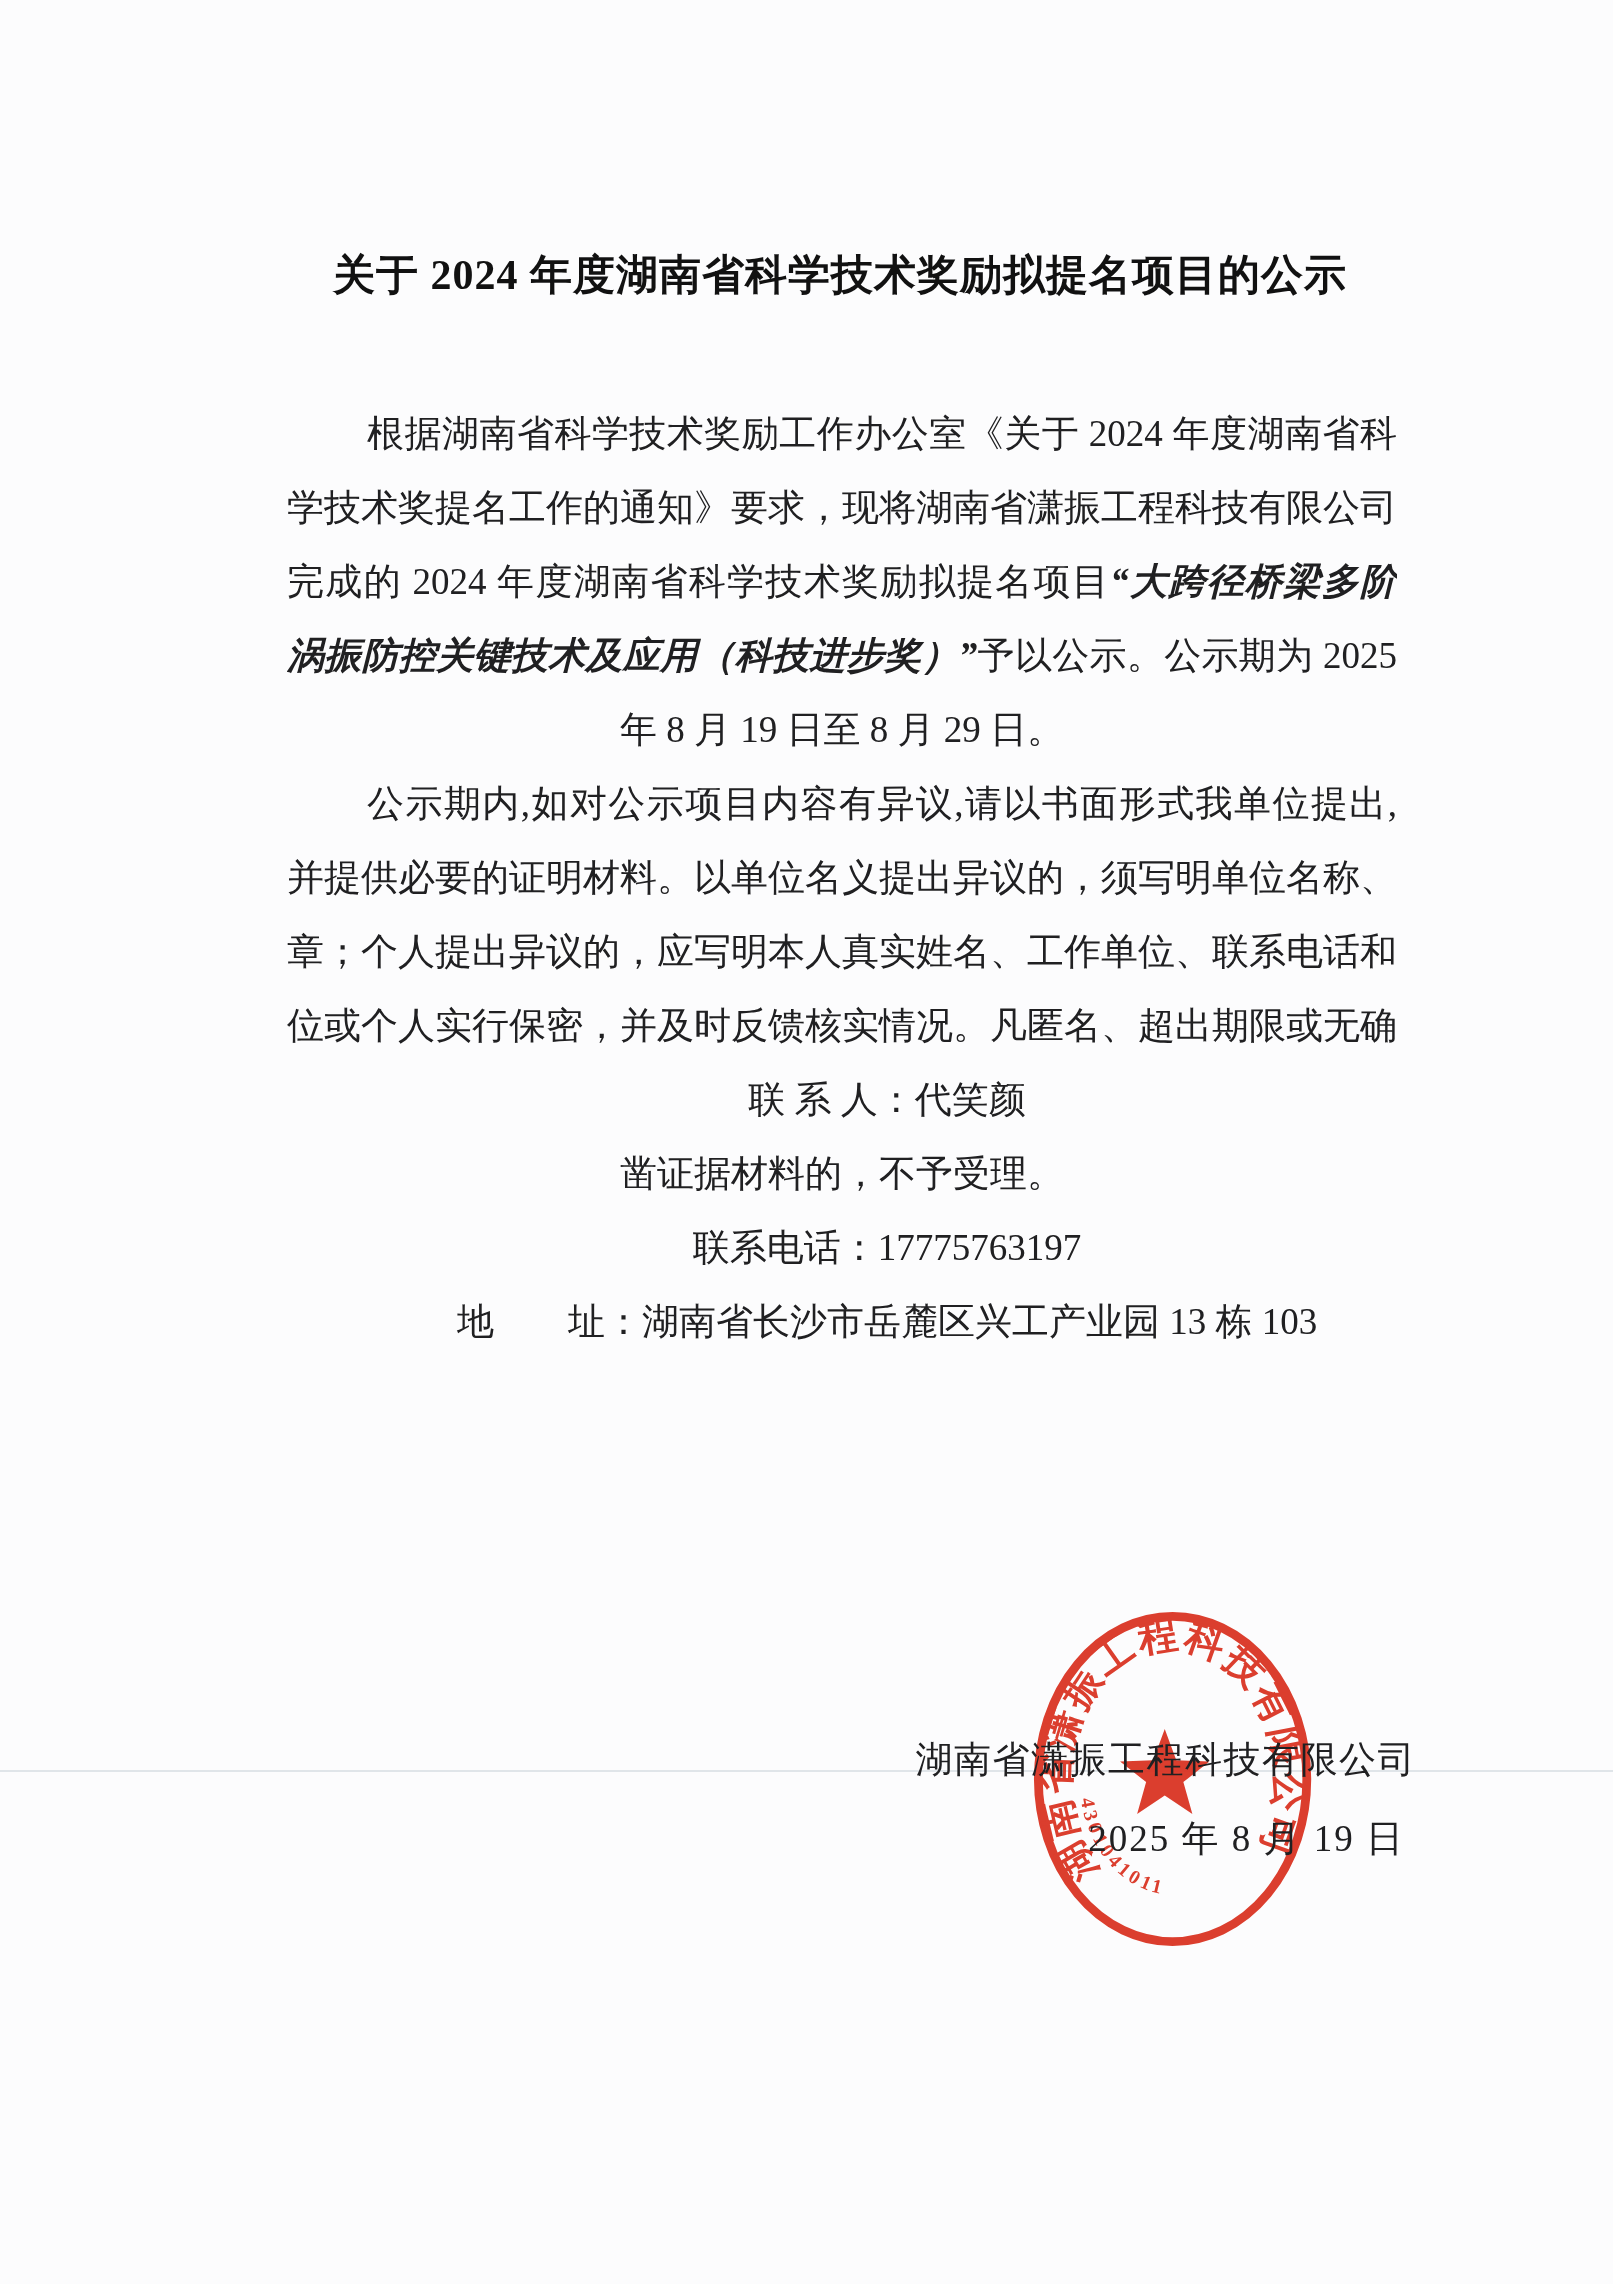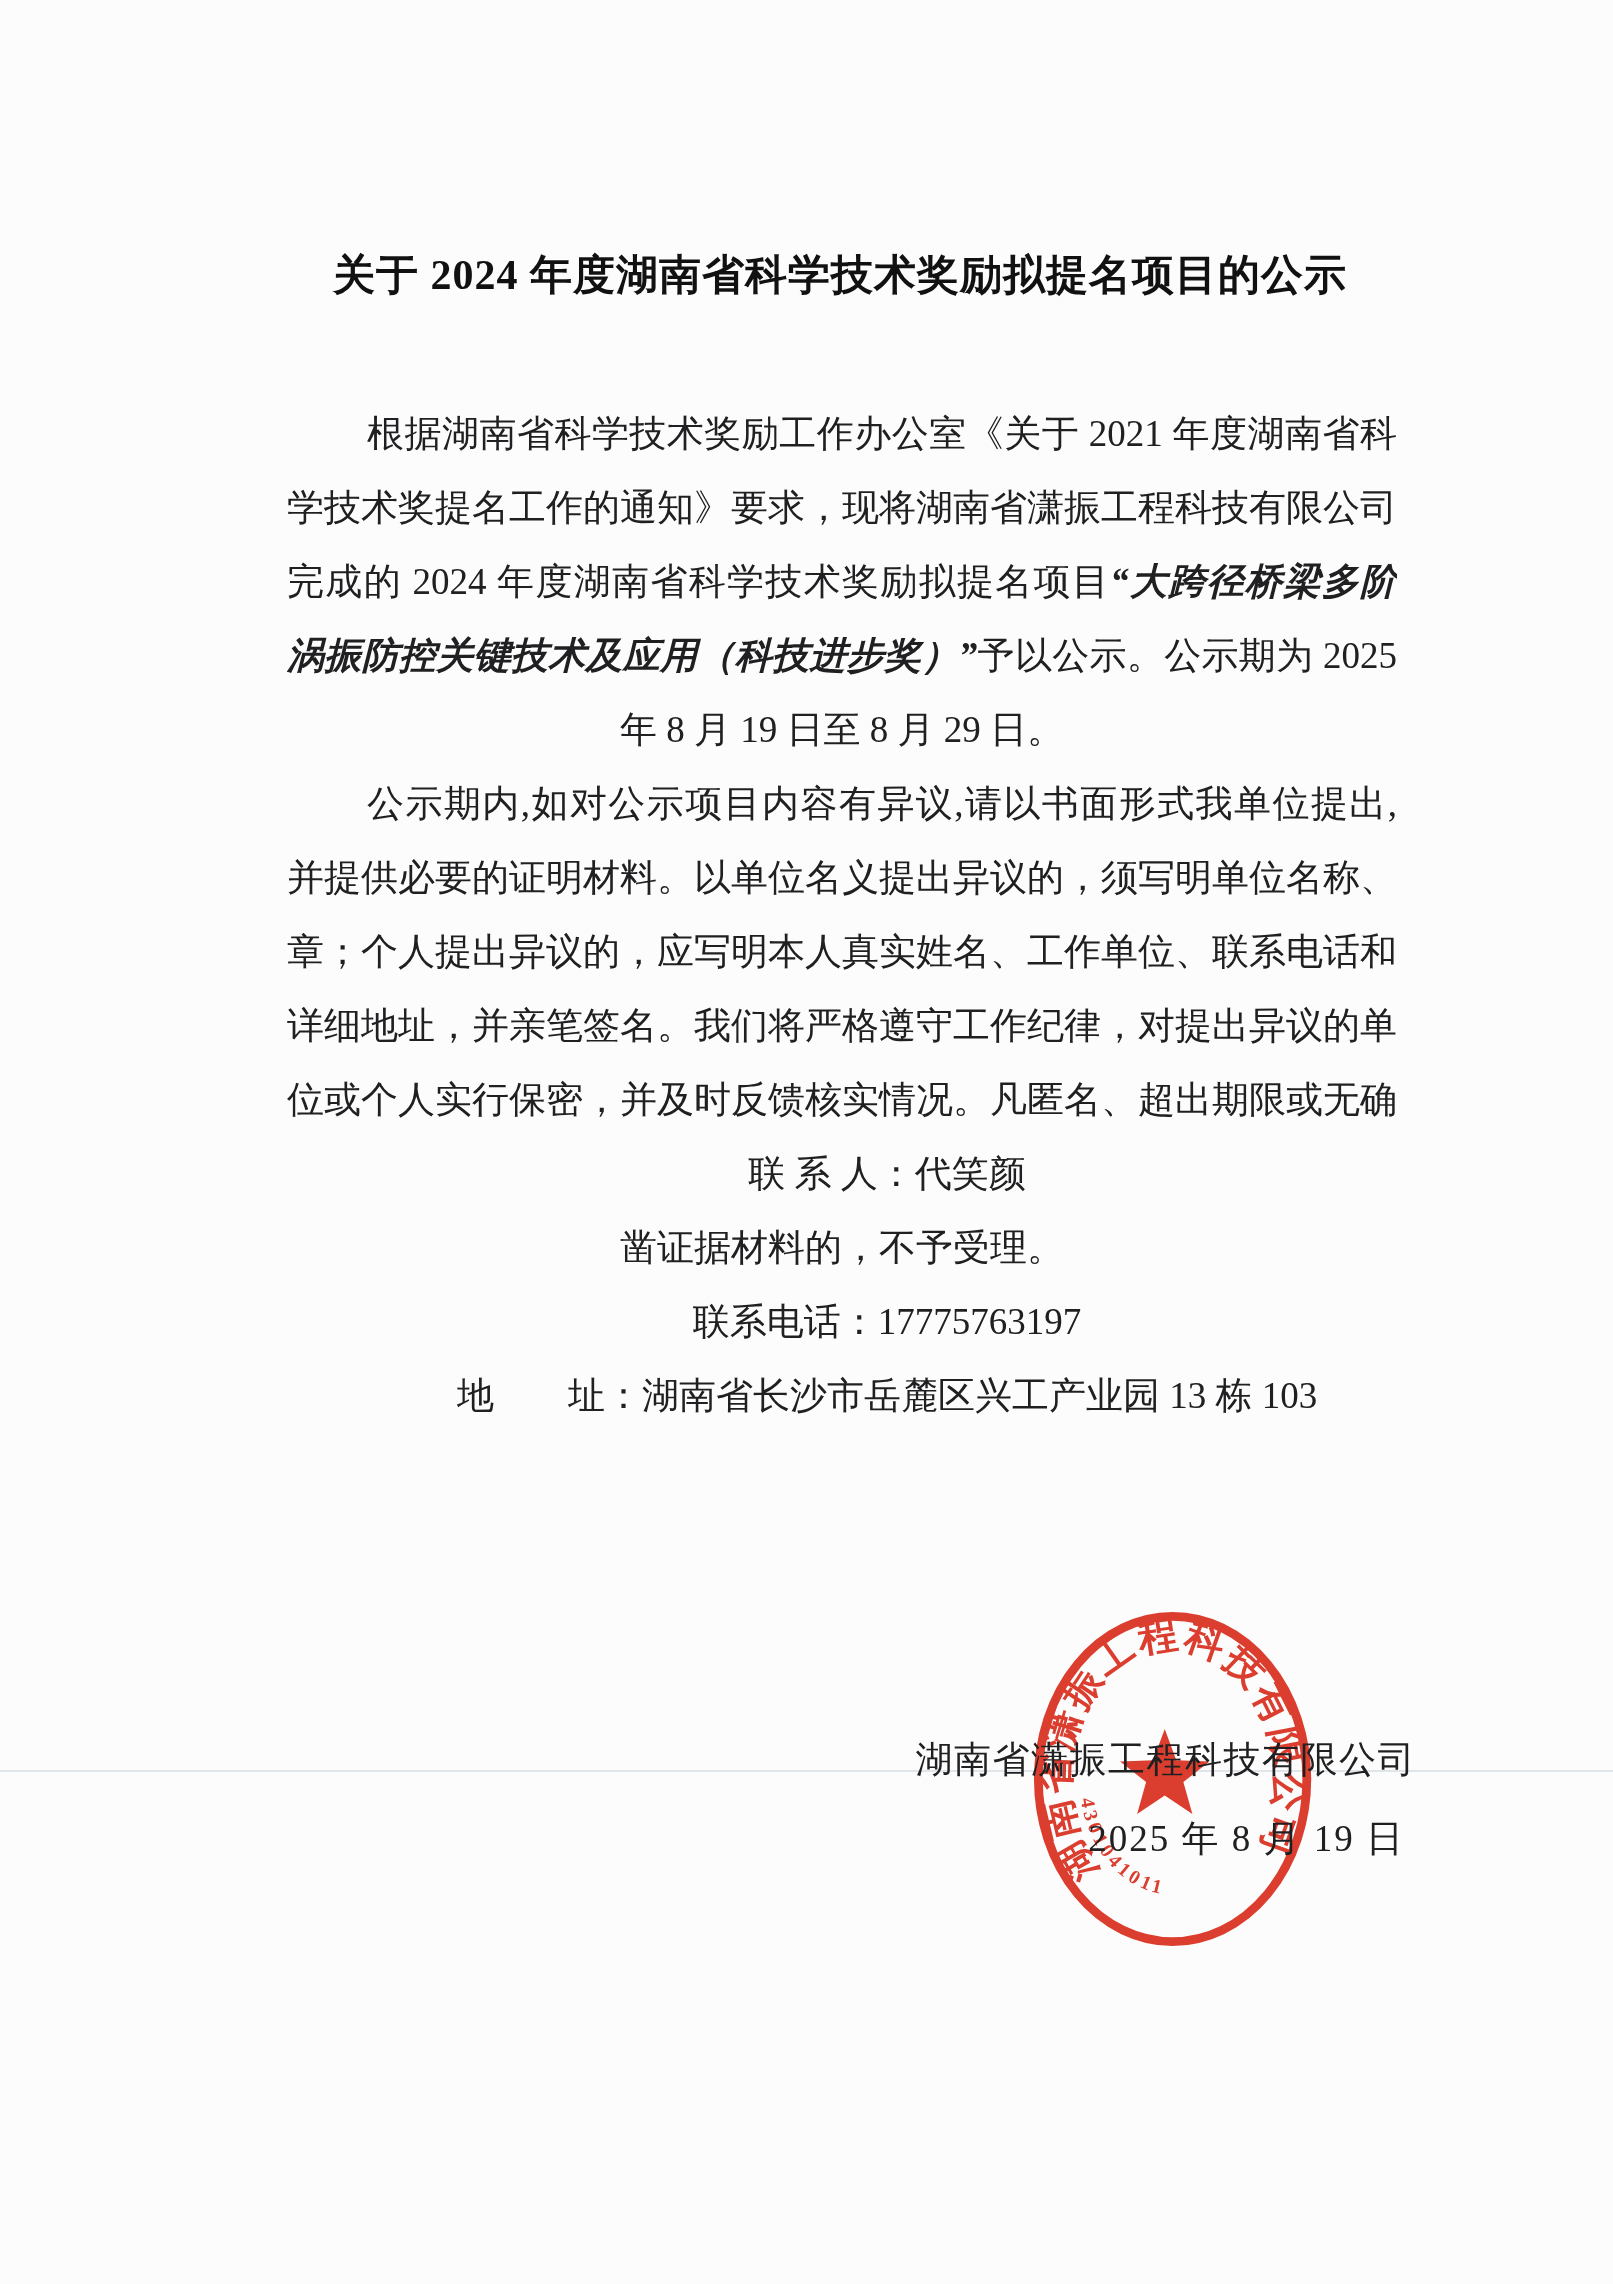--- a/index.html
+++ b/index.html
@@ -73,29 +73,28 @@
   .seal text{font-family:"Liberation Serif","DejaVu Serif",serif;}
 </style>
 </head>
 <body>
 
 <div class="page">
 
   <div class="title">关于 2024 年度湖南省科学技术奖励拟提名项目的公示</div>
 
   <div class="body-block">
-    <div class="ln just indent">根据湖南省科学技术奖励工作办公室《关于 2021 年度湖南省科</div>
+    <div class="ln just indent">根据湖南省科学技术奖励工作办公室《关于 2024 年度湖南省科</div>
     <div class="ln just">学技术奖提名工作的通知》要求，现将湖南省潇振工程科技有限公司</div>
     <div class="ln just"><span>完成的 2024 年度湖南省科学技术奖励拟提名项目</span><span class="bold">“大跨径桥梁多阶</span></div>
     <div class="ln just"><span class="bold">涡振防控关键技术及应用（科技进步奖）”</span><span>予以公示。公示期为 2025</span></div>
     <div class="ln plain">年 8 月 19 日至 8 月 29 日。</div>
     <div class="ln just indent">公示期内,如对公示项目内容有异议,请以书面形式我单位提出,</div>
     <div class="ln just">并提供必要的证明材料。以单位名义提出异议的，须写明单位名称、</div>
     <div class="ln just">章；个人提出异议的，应写明本人真实姓名、工作单位、联系电话和</div>
-    <div class="ln just">详细地址，并亲笔签名。我们将严格遵守工作纪律，对提出异议的单</div>
     <div class="ln just">位或个人实行保密，并及时反馈核实情况。凡匿名、超出期限或无确</div>
     <div class="ln plain contact">联 系 人：代笑颜</div>
     <div class="ln plain">凿证据材料的，不予受理。</div>
     <div class="ln plain contact">联系电话：17775763197</div>
     <div class="ln plain contact">地　　址：湖南省长沙市岳麓区兴工产业园 13 栋 103</div>
   </div>
 
   <div class="scan-line"></div>
 
   <div class="sig-company">湖南省潇振工程科技有限公司</div>

